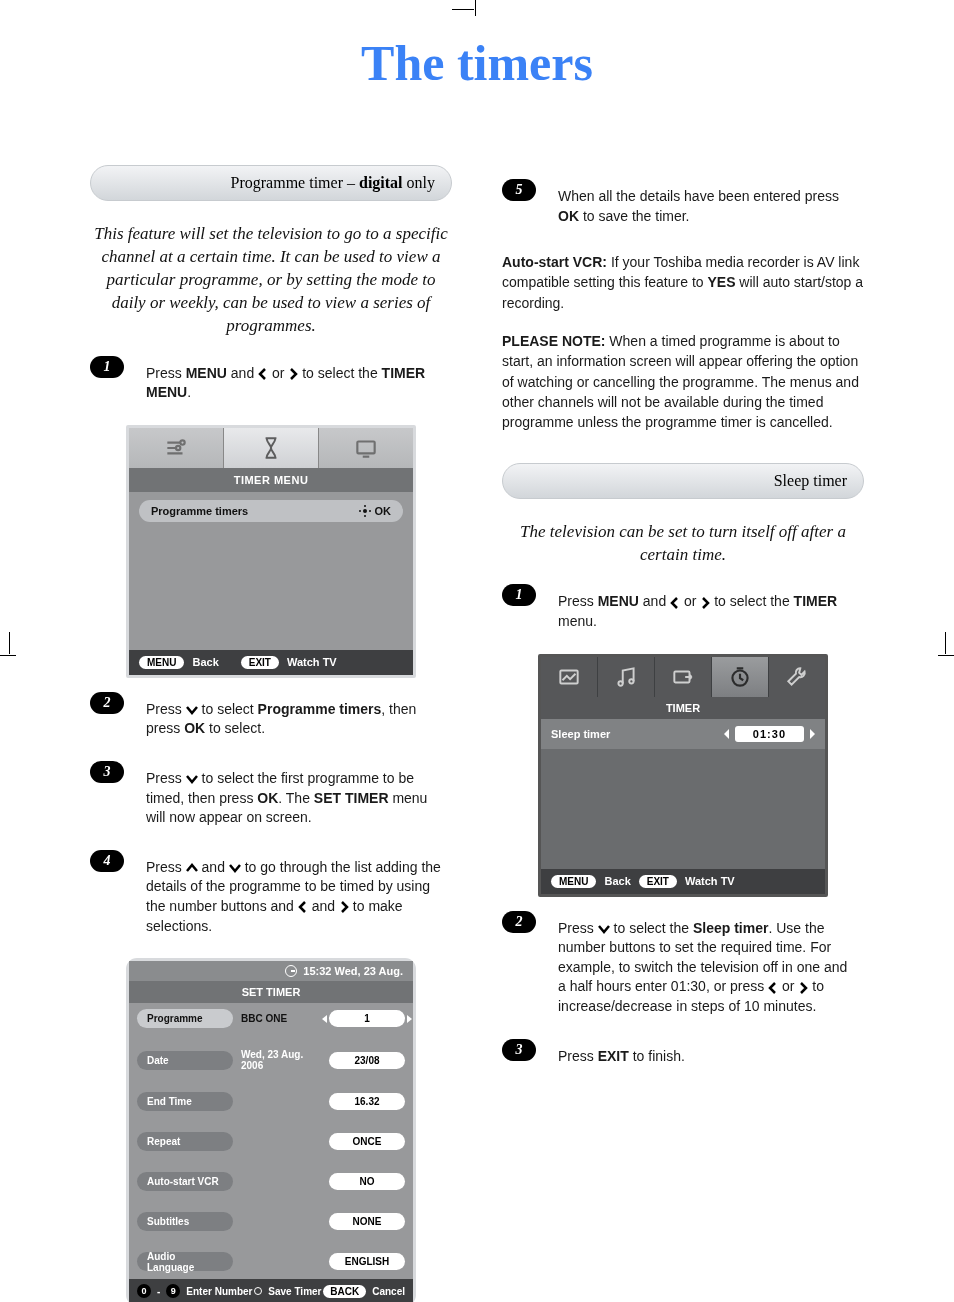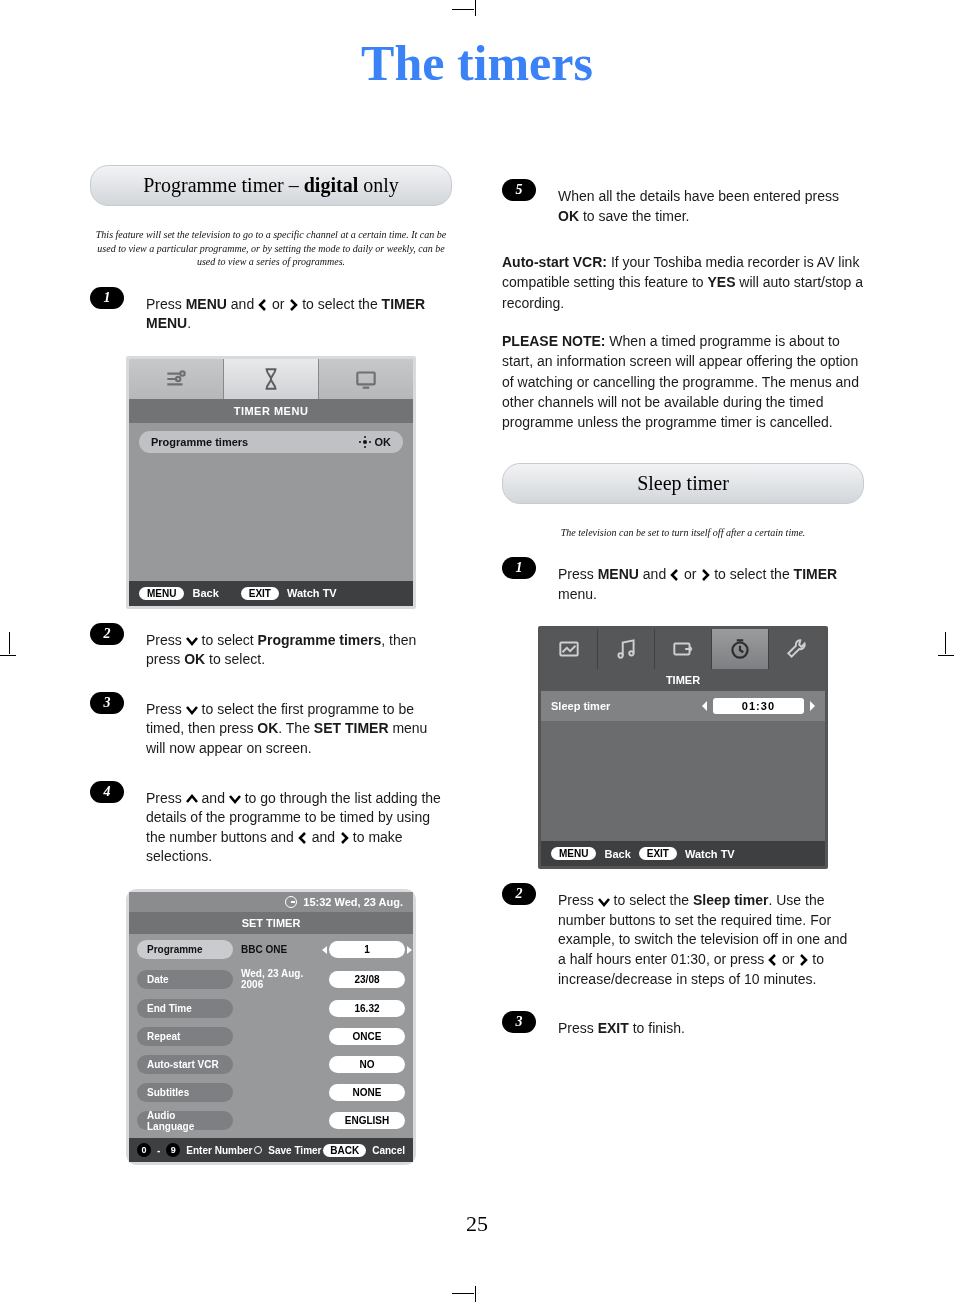--- a/index.html
+++ b/index.html
@@ -30,26 +30,26 @@
 
   .title{font-family:Georgia,"Times New Roman",serif;font-weight:600;font-size:50px;text-align:center;color:#3b82f6}
   .pagenum{font-family:Georgia,serif;font-size:22px;text-align:center;margin-top:40px;color:#000}
 
   .cols{display:flex;gap:50px;padding:40px 90px 0 90px}
   .col{flex:1;min-width:0}
 
   .pill{
     background:linear-gradient(#f2f3f5,#d2d6da);
     border:1px solid var(--pill-border);border-radius:18px;padding:8px 16px;
-    font-family:Georgia,serif;font-size:20px;text-align:center;color:#000;
+    font-family:Georgia,serif;font-size:16px;text-align:right;color:#000;
     margin-bottom:22px;
   }
   .pill b{font-weight:700}
 
-  .intro{font-family:Georgia,serif;font-style:italic;font-size:10px;line-height:1.35;text-align:center;margin:0 4px 18px 4px;color:#111}
+  .intro{font-family:Georgia,serif;font-style:italic;font-size:17px;line-height:1.35;text-align:center;margin:0 4px 18px 4px;color:#111}
 
   .step{display:flex;gap:14px;margin:14px 0}
   .badge{
     flex:0 0 34px;height:22px;background:#000;color:#fff;border-radius:11px;
     display:flex;align-items:center;justify-content:center;font-size:14px;font-weight:700;font-style:italic;
     font-family:Georgia,serif;
   }
   .step p{margin:8px;font-size:14px;line-height:1.4}
   .step p b{font-weight:700}
 
@@ -69,21 +69,21 @@
   .osd .kbtn{background:#fff;color:#000;border-radius:9px;padding:1px 8px;font-size:10px}
   .osd .footer .fword{margin-right:14px}
 
   
   .osd2{width:290px;margin:14px auto 6px auto;border:3px solid #d8dadd;border-radius:11px;
     background:#98999b;font-family:Arial,sans-serif;color:#fff;font-size:11px}
   .osd2 .topline{display:flex;justify-content:flex-end;align-items:center;background:#8a8c8e;padding:4px 10px;gap:6px;font-weight:700}
   .osd2 .topline .clk{width:12px;height:12px;border:1.5px solid #fff;border-radius:50%;position:relative}
   .osd2 .topline .clk::after{content:"";position:absolute;width:4px;height:1.5px;background:#fff;top:4px;left:5px}
   .osd2 .heading{background:#717375;font-weight:700;text-align:center;padding:5px 0}
-  .osd2 .grid{padding:6px 8px 8px 8px;display:flex;flex-direction:column;gap:9px}
+  .osd2 .grid{padding:6px 8px 8px 8px;display:flex;flex-direction:column;gap:21px}
   .osd2 .grow{display:flex;align-items:center;gap:8px}
   .osd2 .glabel{flex:0 0 96px;background:#7d7f82;border-radius:11px;height:19px;display:flex;align-items:center;padding:0 10px;color:#fff;font-weight:700;font-size:10px}
   .osd2 .gmid{flex:1;color:#fff;font-weight:700;font-size:10px}
   .osd2 .gval{flex:0 0 76px;height:17px;background:#fff;color:#000;border-radius:9px;display:flex;align-items:center;justify-content:center;font-weight:700;font-size:10px}
   .osd2 .grow.sel .glabel{background:#c9cbce;color:#111}
   .osd2 .grow.sel .gmid{color:#111}
   .osd2 .cap{position:relative}
   .osd2 .cap::before,.osd2 .cap::after{content:"";position:absolute;top:50%;width:0;height:0;border-top:4px solid transparent;border-bottom:4px solid transparent;transform:translateY(-50%)}
   .osd2 .cap::before{left:-7px;border-right:5px solid #fff}
   .osd2 .cap::after{right:-7px;border-left:5px solid #fff}
@@ -95,21 +95,21 @@
 
   
   .osd3{width:290px;margin:14px auto 6px auto;border:3px solid #555;border-radius:2px;background:#6d6f71;font-family:Arial,sans-serif;color:#fff;font-size:11px}
   .osd3 .tabs{display:flex;height:40px;background:#565759}
   .osd3 .tab{flex:1;display:flex;align-items:center;justify-content:center;border-left:1px solid #3e4042}
   .osd3 .tab:first-child{border-left:none}
   .osd3 .tab svg{width:26px;height:26px;opacity:.9}
   .osd3 .tab.active{background:linear-gradient(#9a9c9e,#7d7f82)}
   .osd3 .heading{background:#565759;font-weight:700;text-align:center;padding:5px 0}
   .osd3 .row{display:flex;align-items:center;justify-content:space-between;padding:7px 10px;background:#808284;font-weight:700}
-  .osd3 .row .val{background:#fff;color:#000;border-radius:3px;padding:2px 29px;position:relative;letter-spacing:1px}
+  .osd3 .row .val{background:#fff;color:#000;border-radius:3px;padding:2px 18px;position:relative;letter-spacing:1px}
   .osd3 .row .arrL,.osd3 .row .arrR{width:0;height:0;border-top:5px solid transparent;border-bottom:5px solid transparent}
   .osd3 .row .arrL{border-right:5px solid #fff;margin-right:6px}
   .osd3 .row .arrR{border-left:5px solid #fff;margin-left:6px}
   .osd3 .spacer{height:120px;background:#6a6c6e}
   .osd3 .footer{background:#3e3f41;display:flex;align-items:center;gap:8px;padding:6px 10px;font-weight:700}
 
   .arrowicon{display:inline-block;vertical-align:middle}
   .txt-s{font-size:14px;line-height:1.45}
   .rcol-block{margin-bottom:18px}
 

